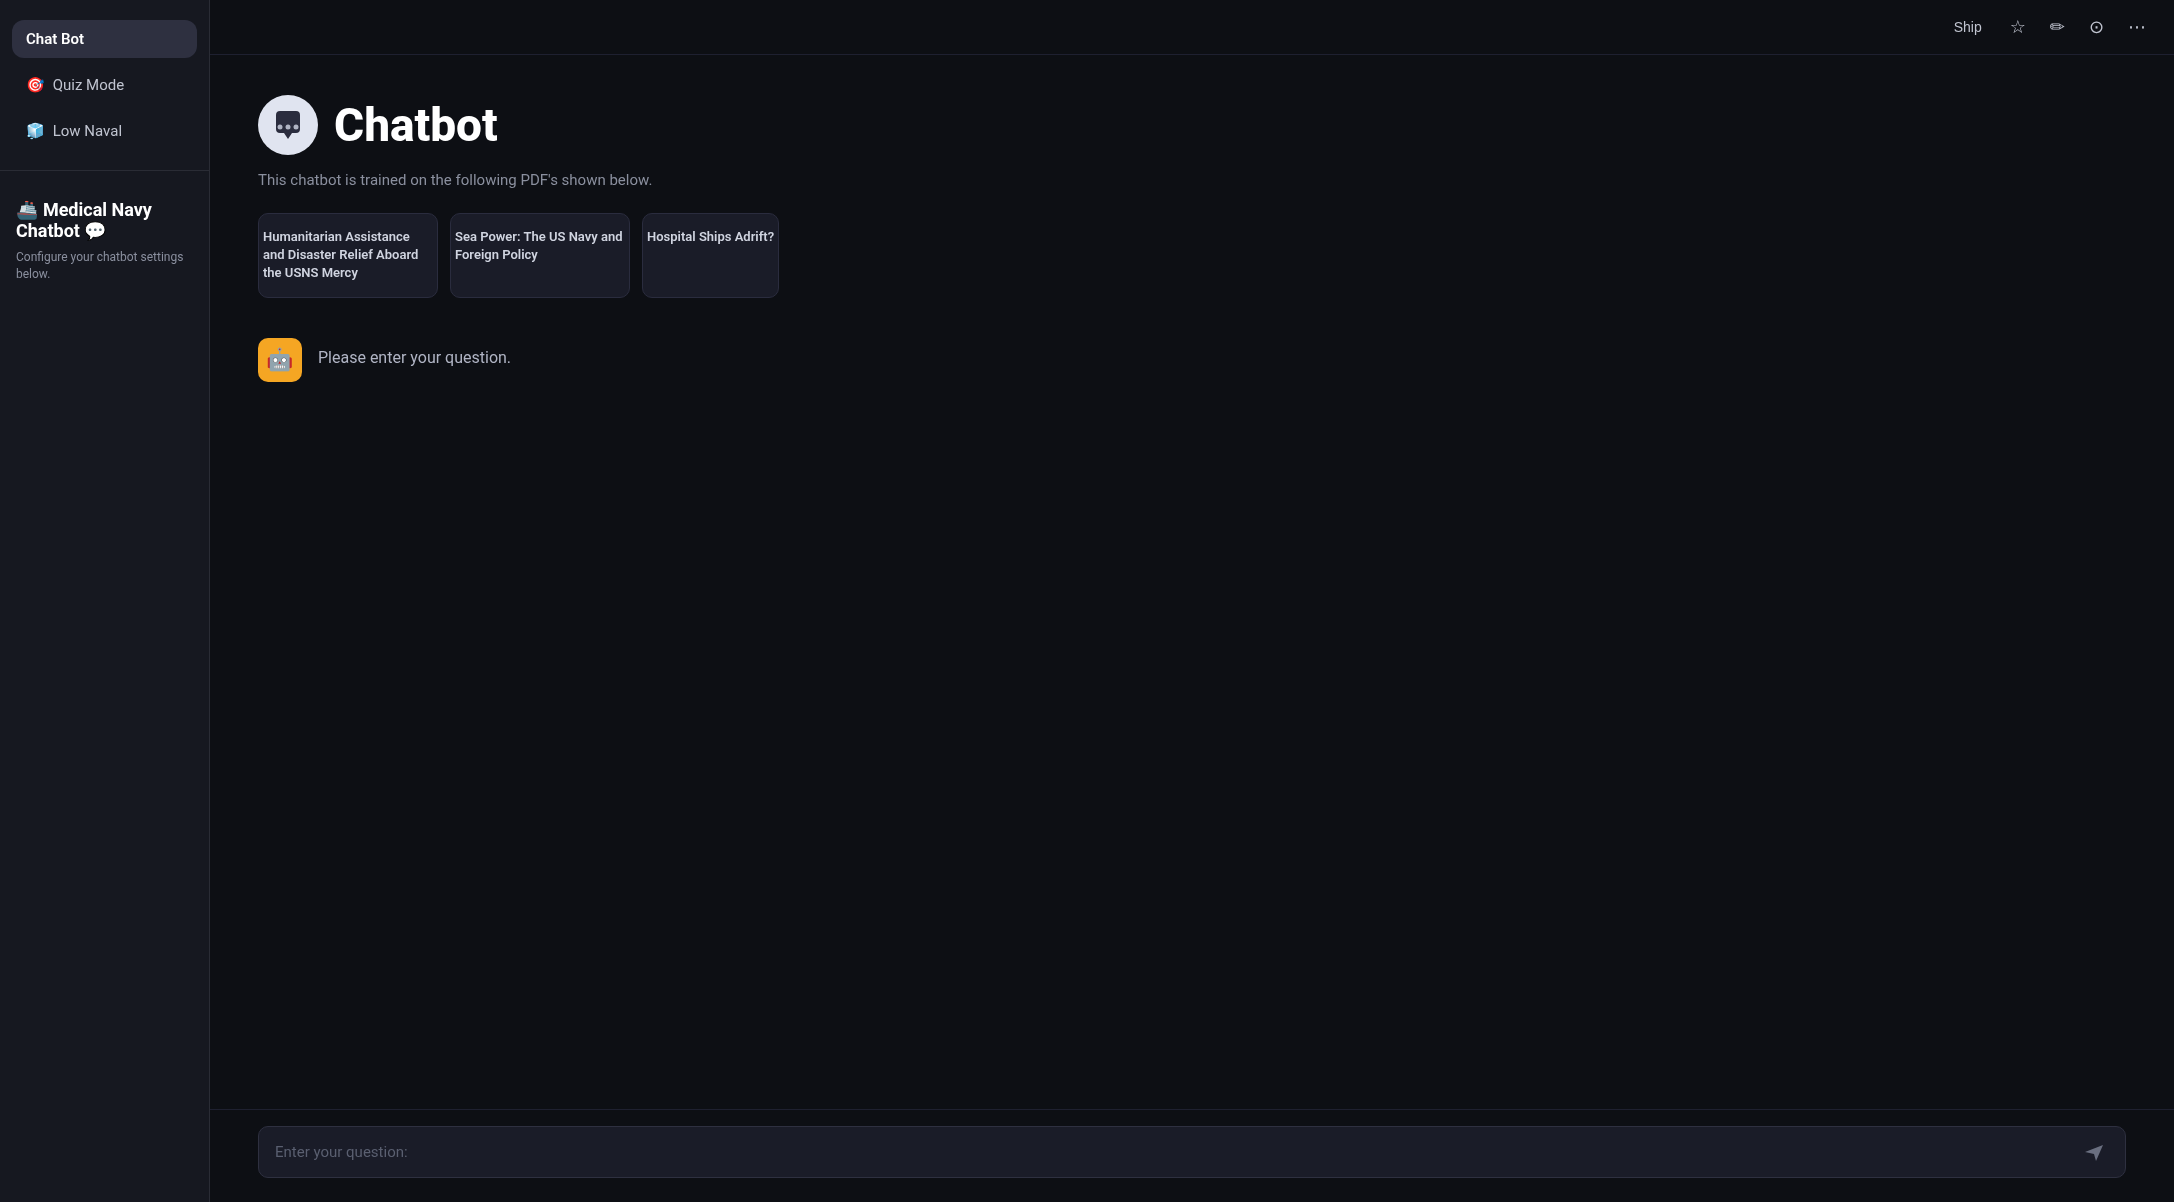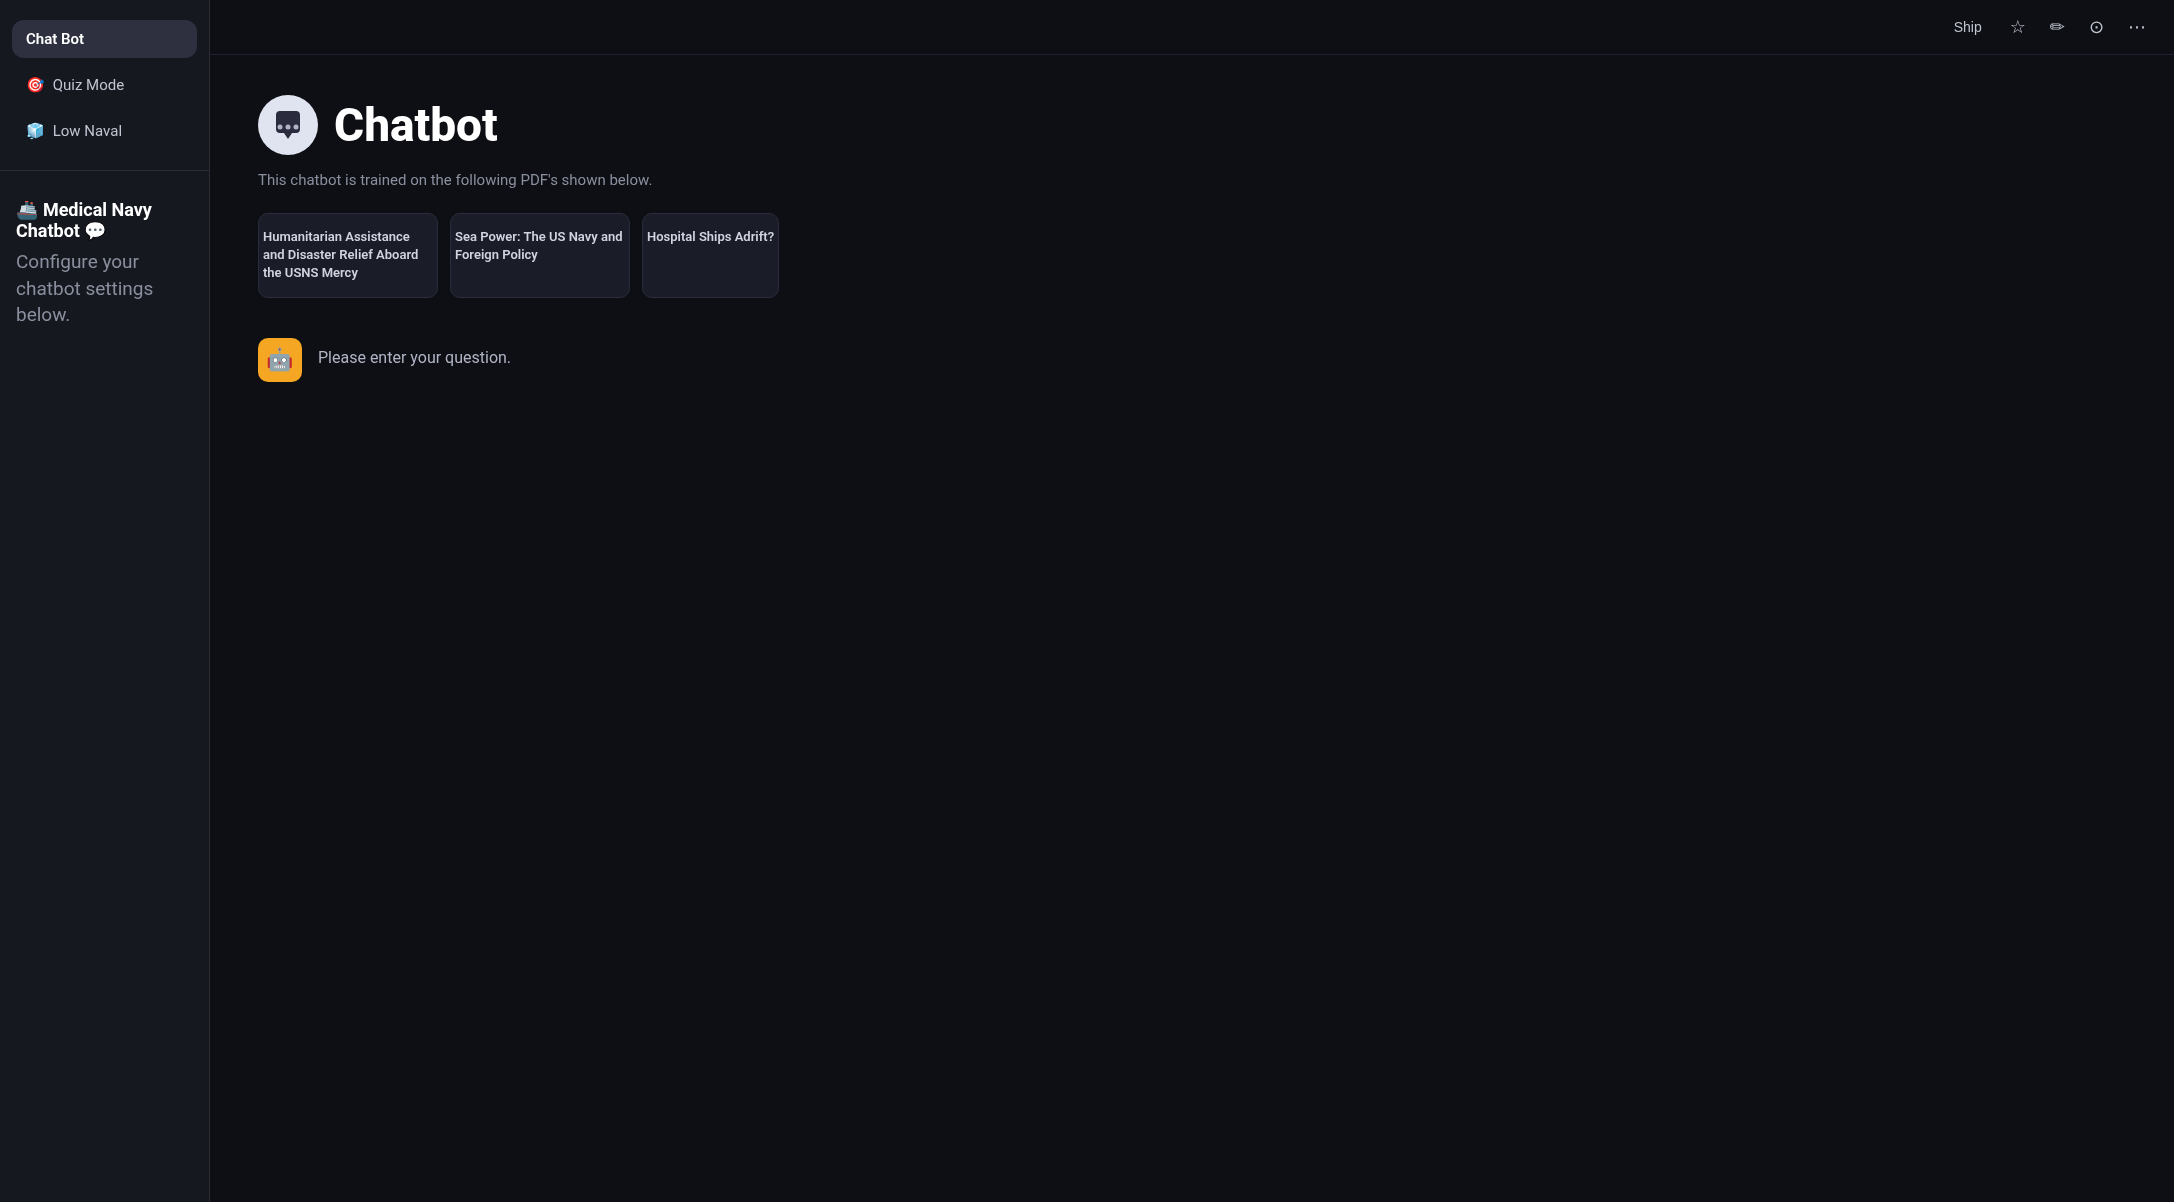--- a/index.html
+++ b/index.html
@@ -58,21 +58,21 @@
     }
 
     .sidebar-bot-title {
       font-size: 18px;
       font-weight: 700;
       color: #ffffff;
       margin-bottom: 8px;
     }
 
     .sidebar-bot-desc {
-      font-size: 19px;
+      font-size: 12px;
       color: #8a8f9e;
       line-height: 1.4;
     }
 
     
     #main {
       flex: 1;
       display: flex;
       flex-direction: column;
       background: #0d0f14;
@@ -293,14 +293,24 @@
       <div class="pdf-card">Hospital Ships Adrift?</div>
     </div>
 
     <div class="chat-message">
       <div class="bot-avatar">🤖</div>
       <div class="chat-text">Please enter your question.</div>
     </div>
 
   </div>
 
+  <div id="input-area">
+    <div class="input-wrapper">
+      <input class="question-input" type="text" placeholder="Enter your question:" style="">
+      <button class="send-btn">
+        <svg width="22" height="22" viewBox="0 0 22 22" fill="none">
+          <path d="M2 11 L20 4 L13 20 L11 13 Z" fill="#6a6f80"></path>
+        </svg>
+      </button>
+    </div>
+  </div>
 
 </div>
 
 </body></html>

